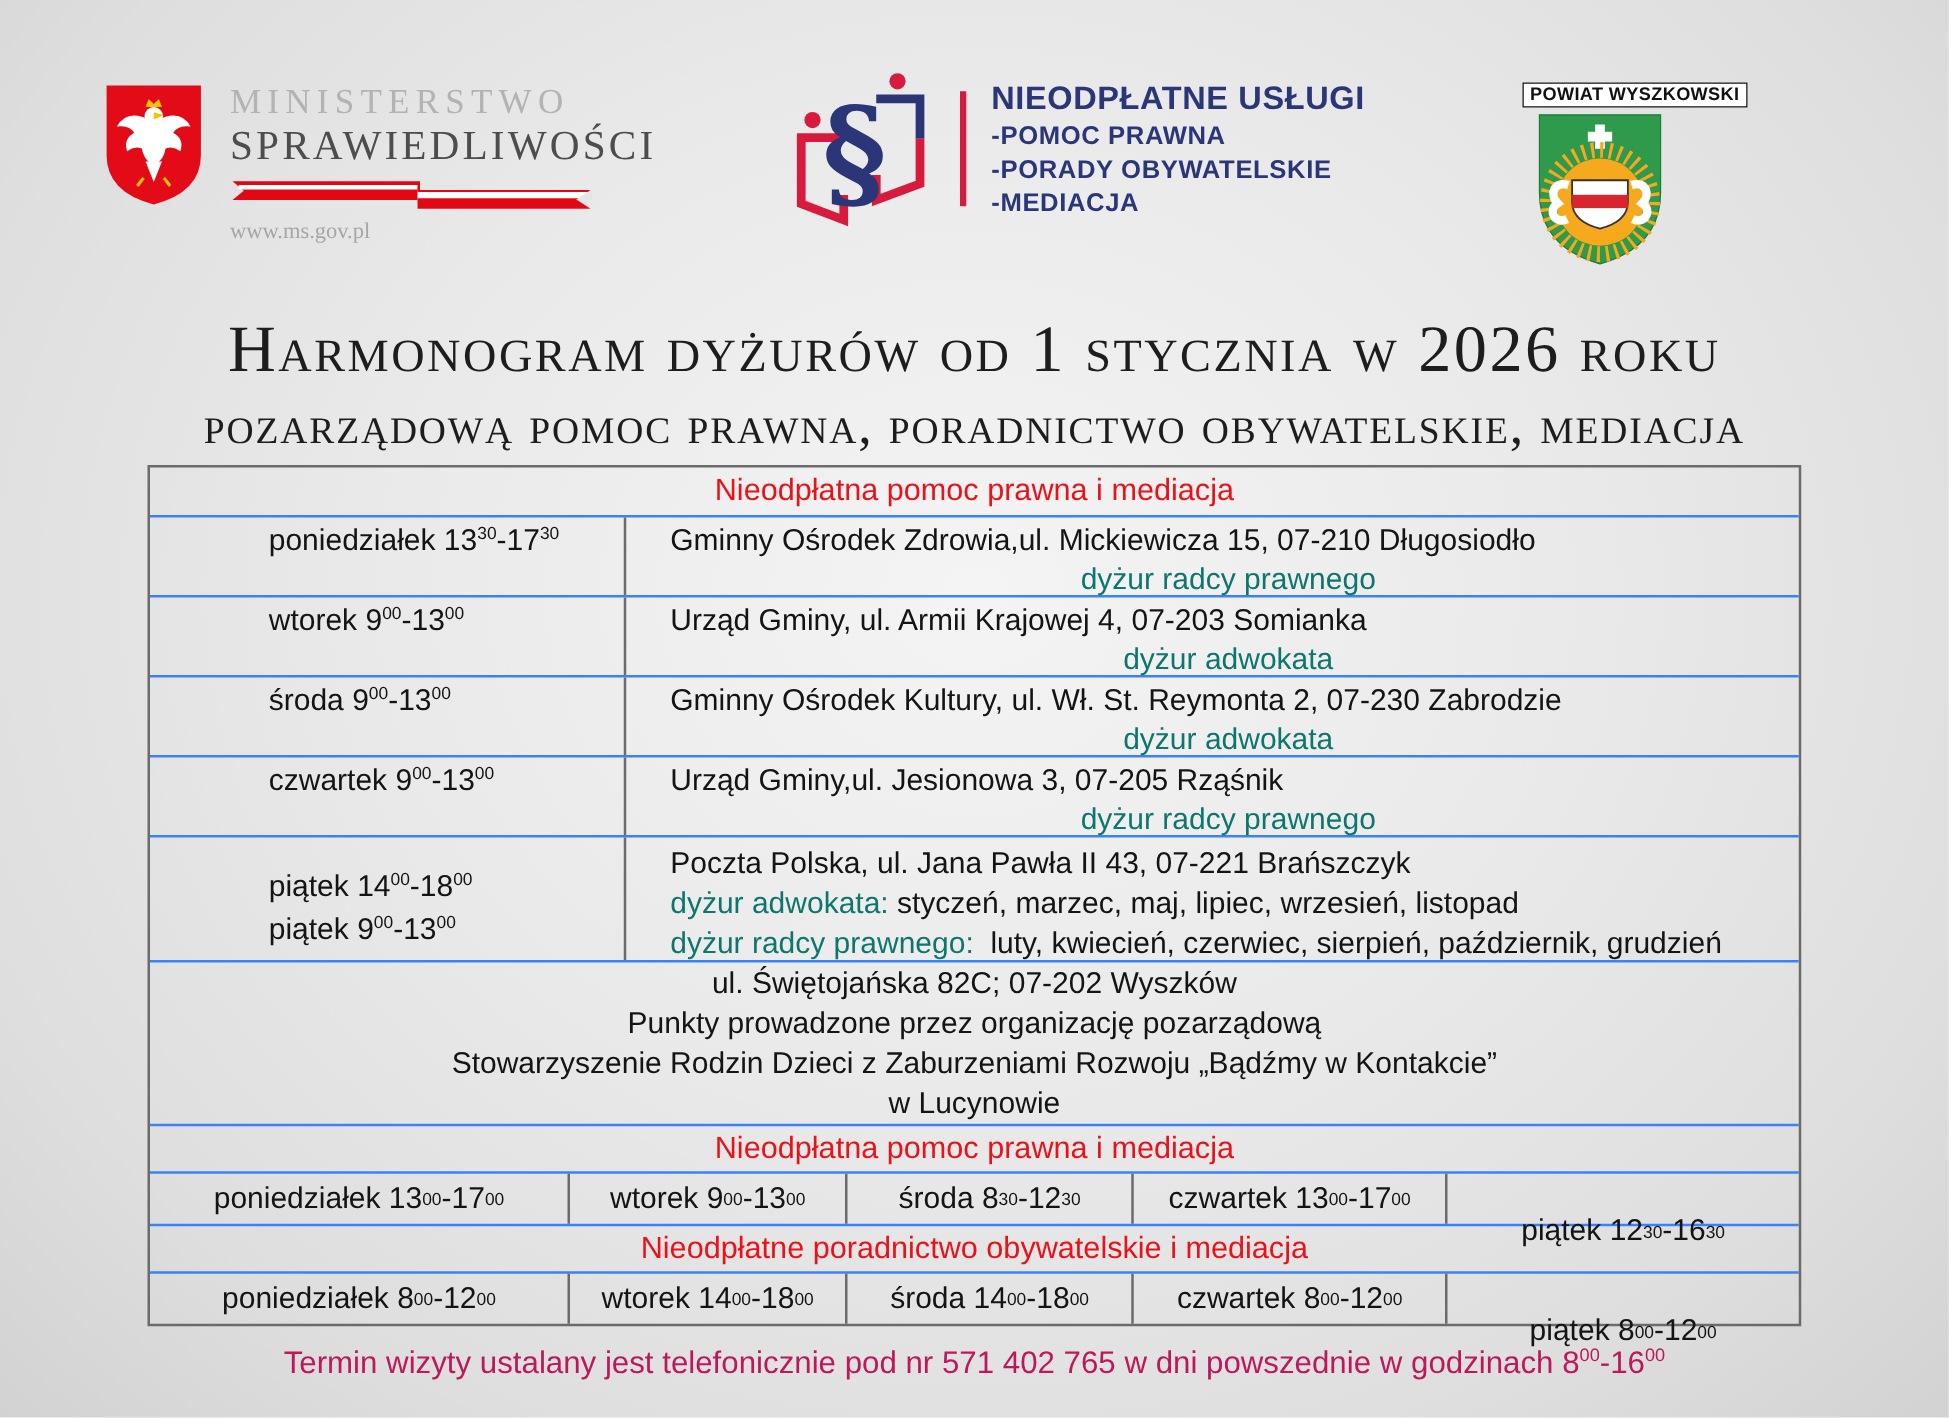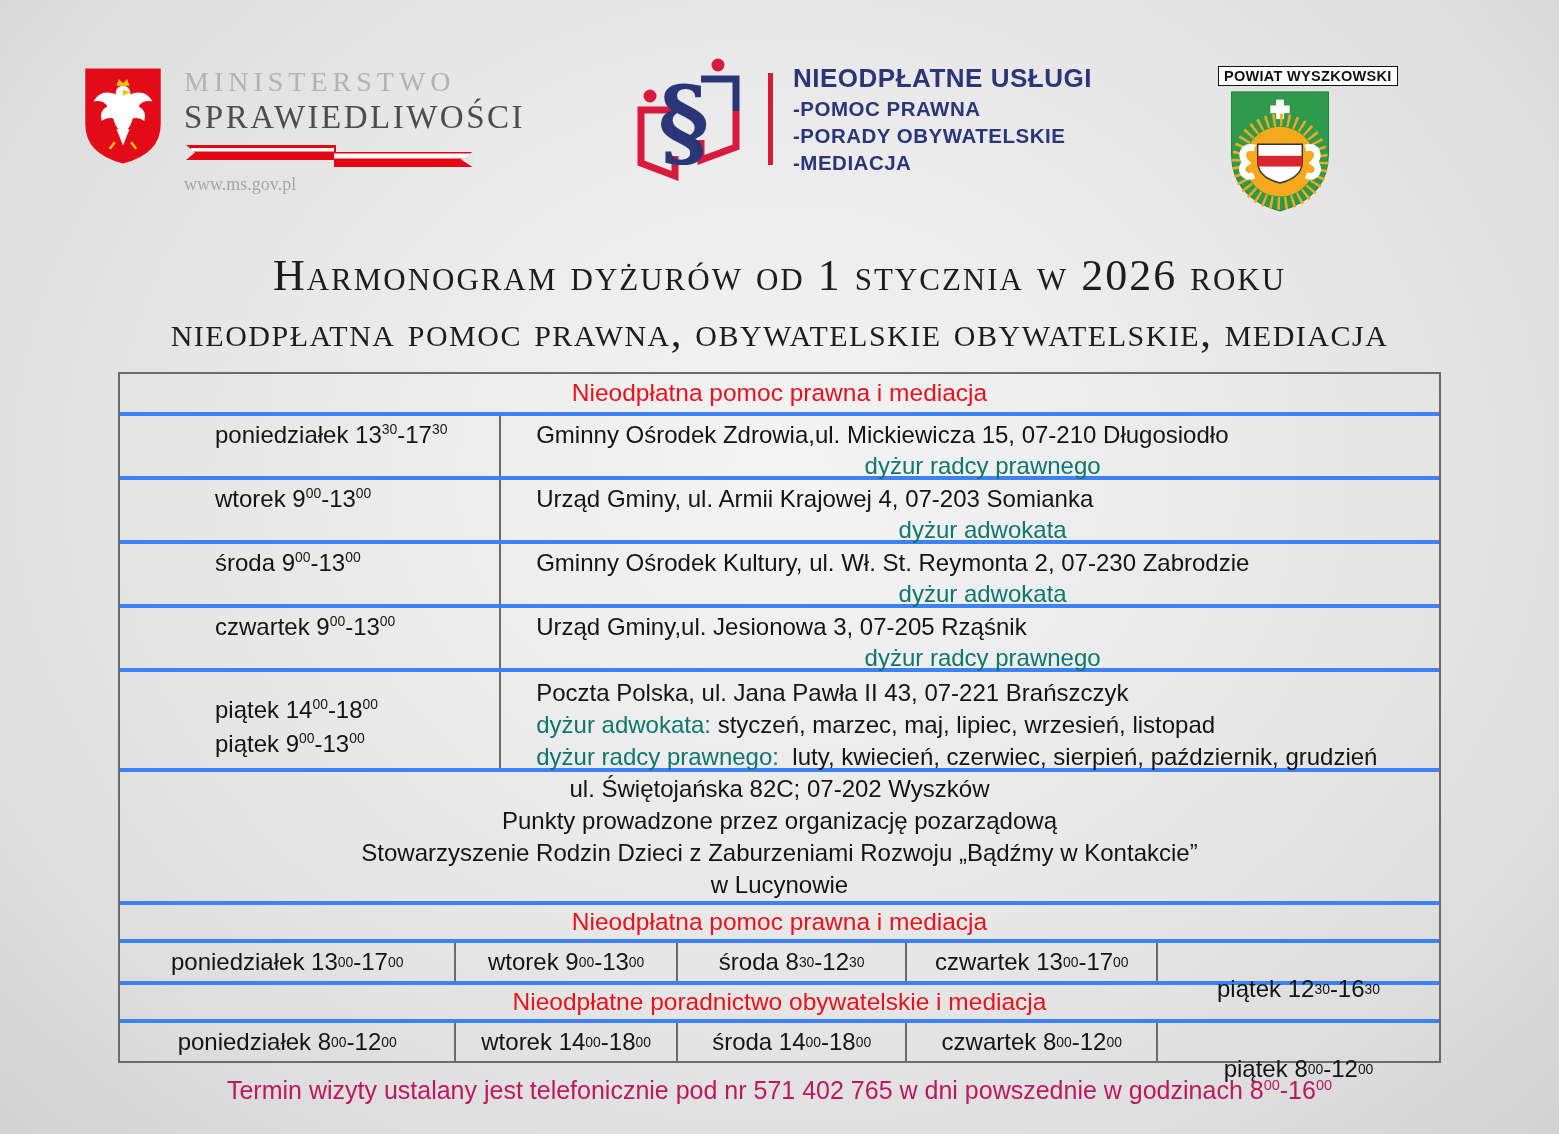--- a/index.html
+++ b/index.html
@@ -28,26 +28,26 @@
   .services-title { font-size:26px; font-weight:bold; color:#2b3679; letter-spacing:0.5px; }
   .services-item { font-size:20.5px; font-weight:bold; color:#2b3679; letter-spacing:0.5px; margin-top:3px; }
 
   .county { position:absolute; left:1218px; top:66px; width:124px; text-align:center; }
   .county-label { display:inline-block; background:#ffffff; border:1.5px solid #111; font-size:14.5px; font-weight:bold; color:#111; padding:1px 5px; letter-spacing:0.3px; white-space:nowrap; }
   .county-shield { display:block; margin:2px auto 0; }
 
   
   .page-title { position:absolute; left:0; top:250px; width:100%; text-align:center;
     font-family:"Liberation Serif","DejaVu Serif",serif; font-variant:small-caps; color:#1d1d1d; }
-  .page-title .line1 { font-size:44px; letter-spacing:2px; }
+  .page-title .line1 { font-size:53px; letter-spacing:2px; }
   .page-title .line2 { font-size:43px; letter-spacing:1.5px; margin-top:6px; }
 
   
   .sched { position:absolute; left:118px; top:372px; width:1323px; border:2px solid #6b6b6b; font-size:24px; }
-  .srow { display:flex; border-top:4px solid #3b82f6; }
+  .srow { display:flex; border-top:2px solid #3b82f6; }
   .srow:first-child { border-top:none; }
   .sec-header { justify-content:center; align-items:center; height:38px; color:#e8121b; font-size:24.5px; }
   .day-col { flex:0 0 28.9%; border-right:2px solid #6b6b6b; padding:3px 10px 3px 95px; line-height:31px; }
   .loc-col { flex:1; padding:3px 10px 3px 35px; line-height:31px; }
   .row2 { height:64px; }
   .row3 { height:100px; }
   .row3 .day-col { display:flex; flex-direction:column; justify-content:flex-end; padding-bottom:7px; line-height:34px; }
   .row3 .loc-col { line-height:32px; padding-top:5px; }
   .red { color:#0f766e;text-align:center; }
   .info-cell { height:129px; flex:1; text-align:center; display:flex; flex-direction:column; justify-content:center; line-height:32px; }
@@ -117,21 +117,21 @@
     <circle cx="60" cy="76" r="36" fill="#f7a91d"></circle>
     <path d="M34 62 C22 58 18 70 25 77 C17 82 22 95 33 90" fill="none" stroke="#ffffff" stroke-width="7"></path>
     <path d="M86 62 C98 58 102 70 95 77 C103 82 98 95 87 90" fill="none" stroke="#ffffff" stroke-width="7"></path>
     <path d="M37 58 H83 V76 Q83 92 60 98 Q37 92 37 76 Z" fill="#ffffff" stroke="#333" stroke-width="1.5"></path>
     <rect x="37" y="70" width="46" height="11" fill="#d9252e"></rect>
   </svg>
 </div>
 
 <div class="page-title">
   <div class="line1">Harmonogram dyżurów od 1 stycznia w 2026 roku</div>
-  <div class="line2">nieodpłatna pomoc prawna, obywatelskie obywatelskie, mediacja</div>
+  <div class="line2">pozarządową pomoc prawna, poradnictwo obywatelskie, mediacja</div>
 </div>
 
 <div class="sched">
 
   <div class="srow sec-header">Nieodpłatna pomoc prawna i mediacja</div>
 
   <div class="srow row2">
     <div class="day-col">poniedziałek 13<sup>30</sup>-17<sup>30</sup></div>
     <div class="loc-col">
       <div>Gminny Ośrodek Zdrowia,ul. Mickiewicza 15, 07-210 Długosiodło</div>

